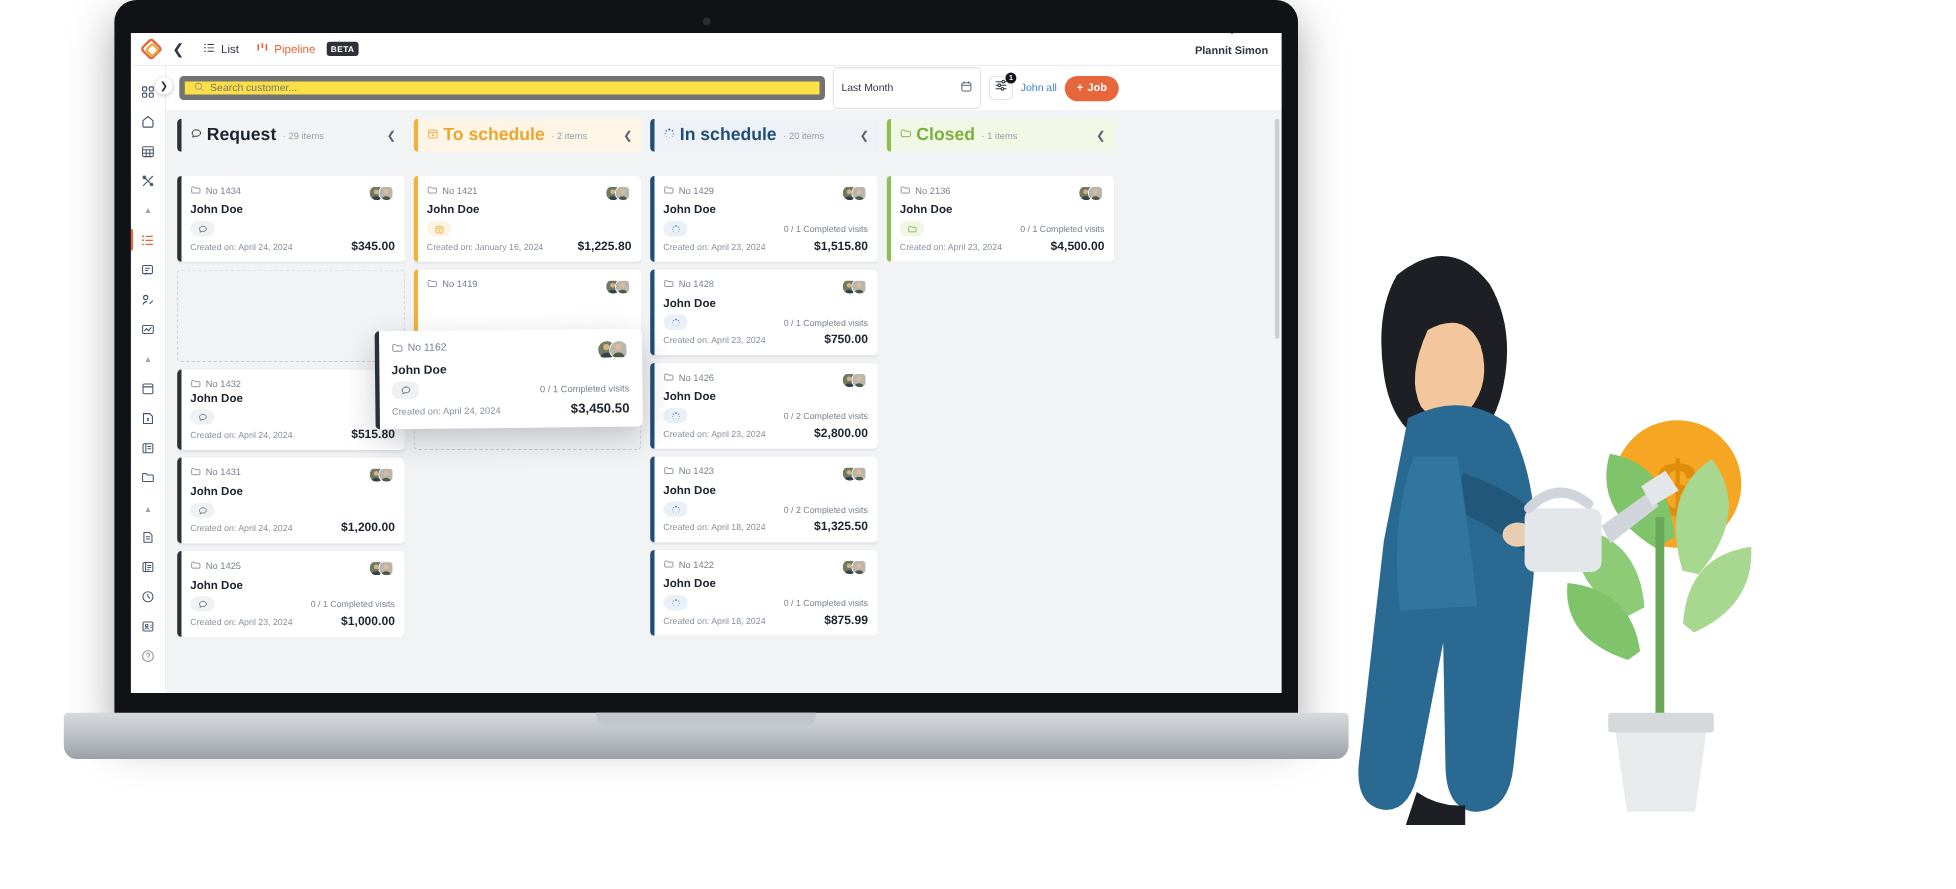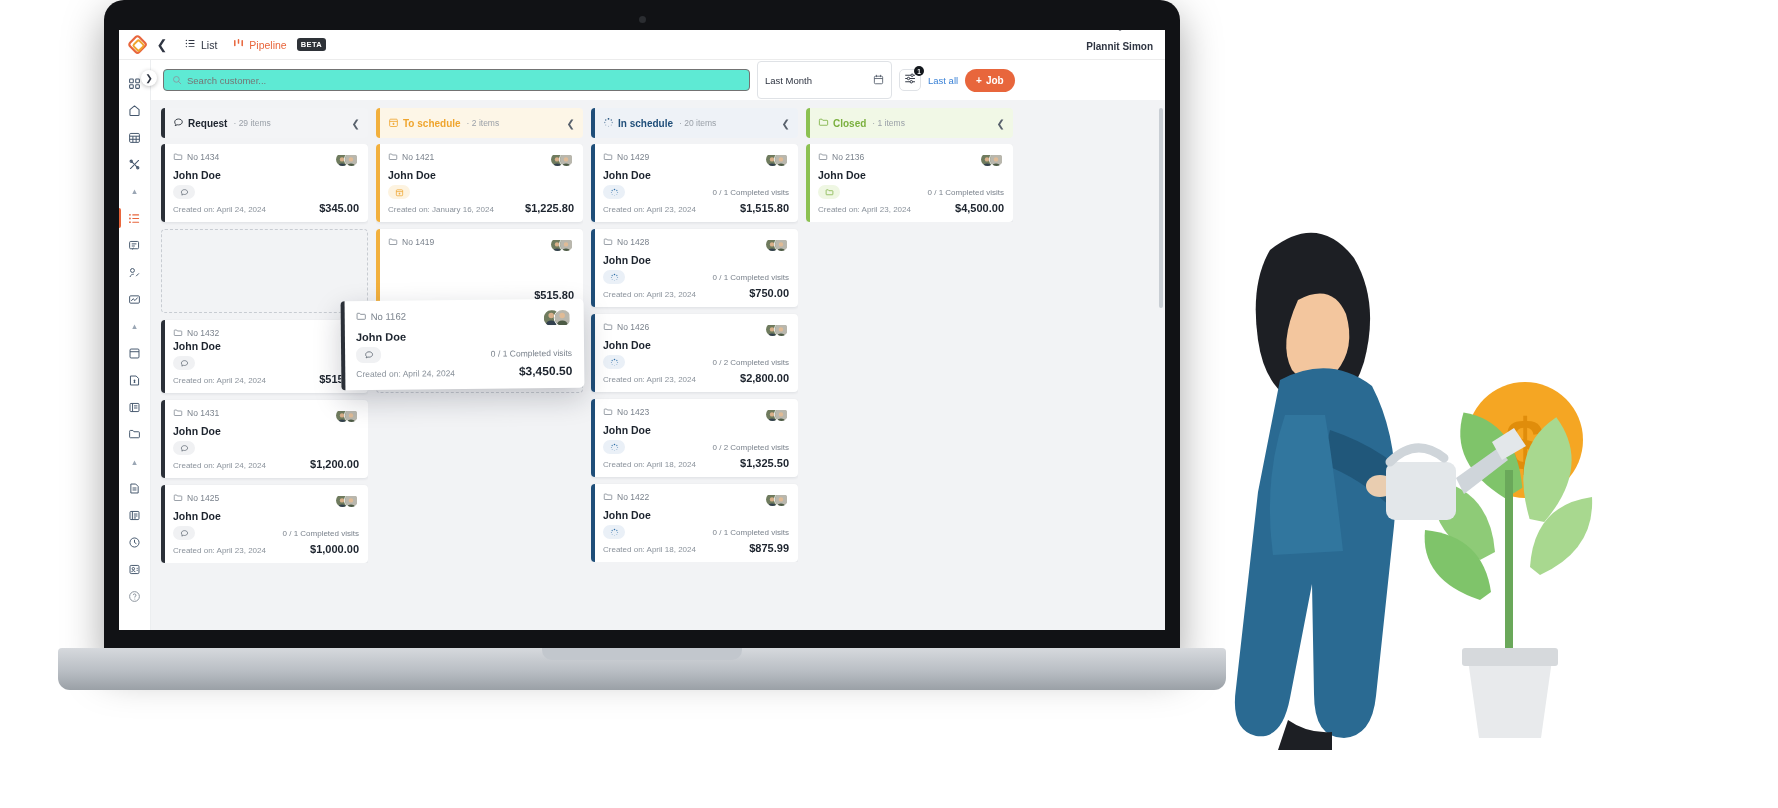--- a/index.html
+++ b/index.html
@@ -48,22 +48,22 @@
   .bell { position:relative; width:14px; height:14px; }
   .bell-dot { position:absolute; right:-2px; top:-2px; width:8px; height:8px; border-radius:50%;
               background:#e23b3b; border:1.5px solid #fff; }
   .user-name { font-size:10px; font-weight:bold; color:#2f3542; }
   .caret { font-size:9px; color:#55606e; }
 
   
   .filterbar { height:40px; display:flex; align-items:center; gap:7px; padding:0 12px 0 44px;
                background:#fff; position:relative; }
   .search {
-    flex:0 0 587px; height:22px; border:1px solid #737373; border-radius:4px;
-    display:flex; align-items:center; gap:5px; padding:0 8px; background:#5eead4;
+    flex:0 0 587px; height:22px; border:5px solid #737373; border-radius:4px;
+    display:flex; align-items:center; gap:5px; padding:0 8px; background:#fde047;
   }
   .search input { border:0; outline:0; background:transparent; font-size:9.5px; color:#6b7280;
                   font-family:"Liberation Sans", sans-serif; width:100%; }
   .daterange { flex:0 0 135px; height:38px; border:1px solid #dfe2e6; border-radius:4px;
                display:flex; align-items:center; justify-content:space-between; padding:0 7px;
                font-size:9.5px; color:#2f3542; background:#fff; cursor:pointer; }
   .filter-btn { width:22px; height:22px; border:1px solid #dfe2e6; border-radius:5px; background:#fff;
                 display:flex; align-items:center; justify-content:center; position:relative; cursor:pointer; }
   .filter-badge { position:absolute; right:-4px; top:-4px; width:10px; height:10px; border-radius:50%;
                   background:#14181d; color:#fff; font-size:6.5px; font-weight:bold;
@@ -90,24 +90,24 @@
                background:#fff; box-shadow:0 1px 4px rgba(0,0,0,.25); display:flex;
                align-items:center; justify-content:center; font-size:9px; color:#2f3542; cursor:pointer; z-index:5;}
 
   
   .board { position:absolute; left:32px; top:70px; right:0; bottom:0; background:#f2f3f5;
            display:flex; gap:8px; padding:8px 10px 0 10px; overflow:hidden; }
   .col { flex:0 0 207px; display:flex; flex-direction:column; min-height:0; }
   .col-head { height:30px; border-radius:4px; display:flex; align-items:center; padding:0 8px;
               position:relative; overflow:hidden; }
   .col-accent { position:absolute; left:0; top:0; bottom:0; width:4px; }
-  .col-title { font-size:10px; font-weight:bold; display:flex; align-items:center; gap:4px; margin-left:4px; }
+  .col-title { font-size:16px; font-weight:bold; display:flex; align-items:center; gap:4px; margin-left:4px; }
   .col-count { font-size:8.5px; color:#9aa0a8; margin-left:6px; }
   .col-collapse { margin-left:auto; font-size:10px; color:#58616c; cursor:pointer; }
-  .col-body { margin-top:6px; display:flex; flex-direction:column; gap:7px; overflow:hidden;justify-content:center; }
+  .col-body { margin-top:22px; display:flex; flex-direction:column; gap:7px; overflow:hidden;justify-content:center; }
 
   .card { background:#fff; border-radius:4px; padding:8px 9px 8px 12px; position:relative;
           box-shadow:0 1px 3px rgba(16,24,40,.09); cursor:grab; }
   .card-accent { position:absolute; left:0; top:0; bottom:0; width:4px; border-radius:4px 0 0 4px; }
   .card-top { display:flex; align-items:flex-start; }
   .card-no { font-size:8.5px; color:#7a828c; display:flex; align-items:center; gap:4px; }
   .avatars { margin-left:auto; display:flex; }
   .av { width:15px; height:15px; border-radius:50%; border:1.5px solid #fff; overflow:hidden; }
   .av:nth-child(2) { margin-left:-6px; }
   .card-name { font-size:10.5px; font-weight:bold; color:#1d242e; margin-top:2px; }
@@ -232,21 +232,21 @@
                 <g fill="#fff" stroke="#2f3542" stroke-width="1.2">
                   <circle cx="10" cy="4" r="1.5"></circle>
                     <circle cx="5.5" cy="8" r="1.5"></circle>
                     <circle cx="9" cy="12" r="1.5"></circle>
                 </g>
               </svg>
             </span>
             <span class="filter-badge">1</span>
           </div>
 
-          <div class="clear-all">Last all</div>
+          <div class="clear-all">John all</div>
 
           <button class="job-btn">
             <span>+</span>
             <span>Job</span>
           </button>
 
           <div class="display-row">
             <span>Display</span>
             <span>▾</span>
           </div>

